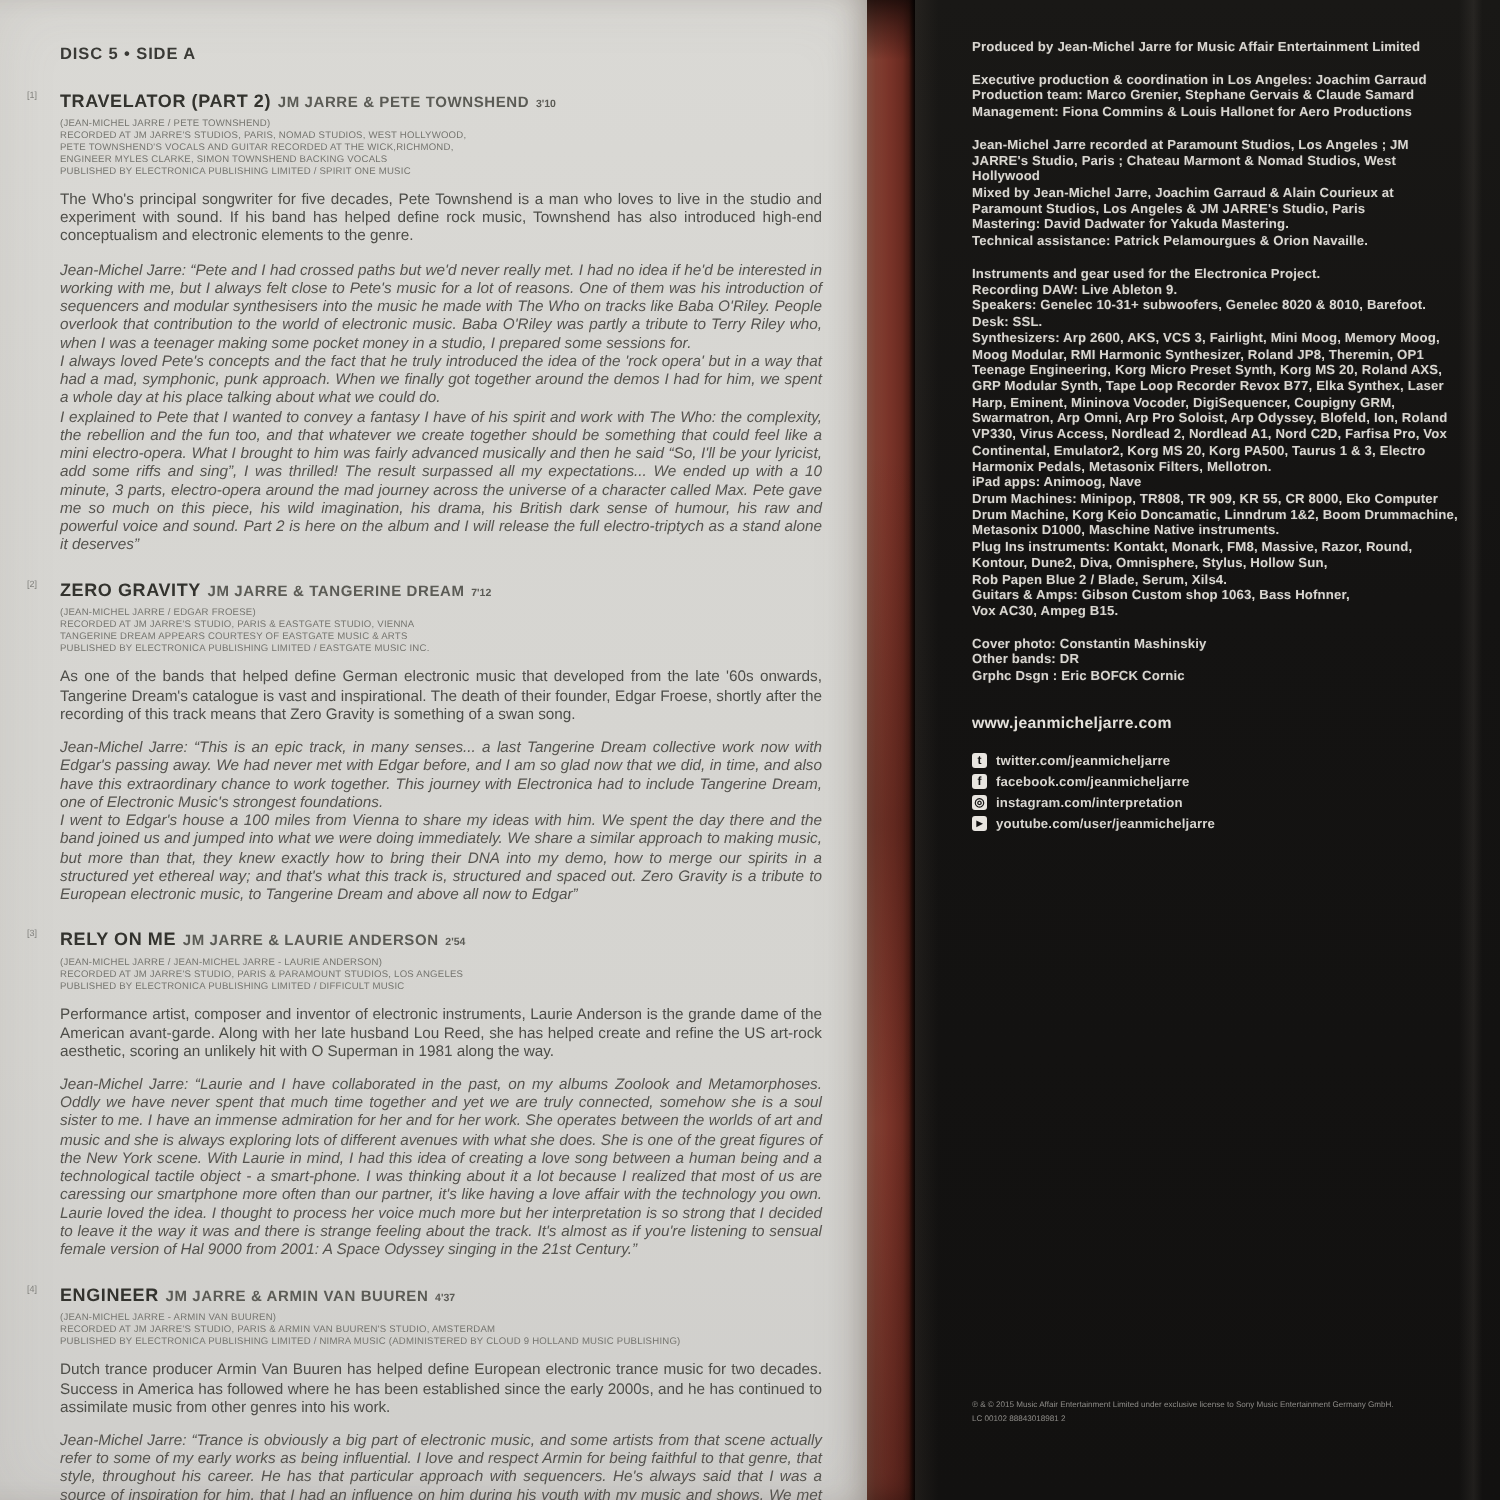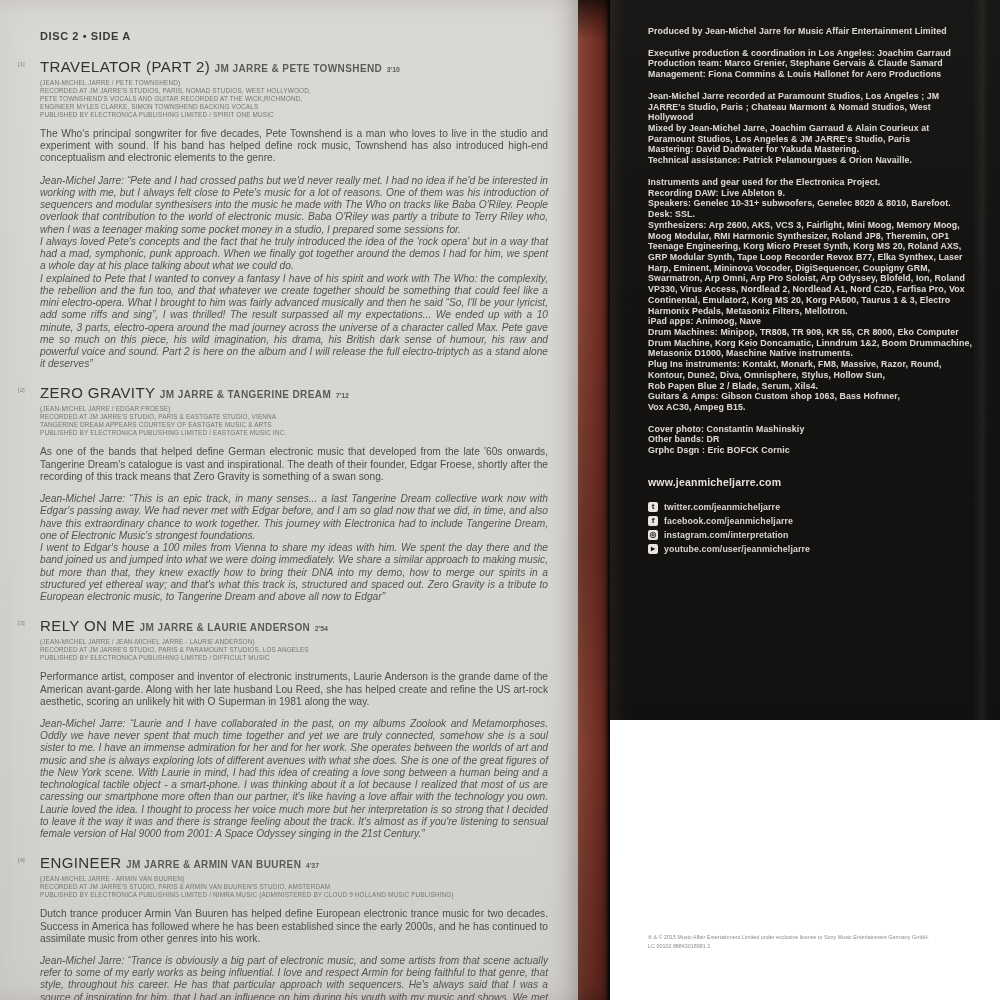--- a/index.html
+++ b/index.html
@@ -11,21 +11,21 @@
     background:linear-gradient(180deg,#dad9d5 0%,#d7d6d2 30%,#d5d4d0 70%,#cfcecb 100%);
     box-shadow:inset -14px 0 22px -12px rgba(60,40,30,.35), inset 0 0 40px rgba(120,115,105,.12);}
   #left-inner{position:absolute;left:40px;top:30px;width:508px;}
 
   .disc-header{font-size:11px;font-weight:bold;letter-spacing:.6px;color:#3a3a36;margin:0 0 16px 0;}
 
   .track{margin-bottom:14px;}
   .track-head{position:relative;margin-bottom:3px;}
   .track-num{position:absolute;left:-22px;top:3px;font-size:6px;color:#82827e;}
   .t-line{margin:0;}
-  .t-title{font-size:15px;font-weight:normal;letter-spacing:.4px;color:#33332e;text-align:right;}
+  .t-title{font-size:12px;font-weight:bold;letter-spacing:.4px;color:#33332e;text-align:right;}
   .t-artists{font-size:10px;font-weight:bold;letter-spacing:.4px;color:#5b5b55;}
   .t-dur{font-size:7px;font-weight:bold;color:#5b5b55;}
 
   .track-credits{font-size:6.4px;line-height:1.25;letter-spacing:.15px;color:#75756f;
     white-space:pre-line;margin:0 0 9px 0;}
 
   .intro,.quote{font-size:10.2px;line-height:1.2;text-align:justify;margin:0 0 10px 0;
     white-space:pre-line;}
   .intro{color:#4d4d48;}
   .quote{color:#55534e;font-style:italic;margin-bottom:0;}
@@ -34,21 +34,21 @@
   #red-strip{position:absolute;left:578px;top:0;width:32px;height:1000px;
     background:
       linear-gradient(180deg,rgba(20,10,8,.75) 0%,rgba(20,10,8,0) 4%,
         rgba(0,0,0,0) 30%,rgba(40,15,10,.25) 55%,rgba(0,0,0,0) 75%,rgba(30,10,8,.3) 100%),
       linear-gradient(90deg,#9a5a49 0%,#8a4436 18%,#7c352a 45%,#6d2c22 75%,#3a160f 100%);
     box-shadow:inset 0 0 18px rgba(0,0,0,.35);}
   #red-strip:after{content:"";position:absolute;right:0;top:0;width:4px;height:100%;
     background:linear-gradient(90deg,rgba(0,0,0,0),rgba(0,0,0,.8));}
 
   
-  #black-panel{position:absolute;left:610px;top:0;width:390px;height:720px;
+  #black-panel{position:absolute;left:610px;top:0;width:390px;height:1000px;
     background:
       linear-gradient(90deg,rgba(90,80,70,.18) 0%,rgba(0,0,0,0) 4%,rgba(0,0,0,0) 93%,
         rgba(160,150,140,.10) 95.5%,rgba(0,0,0,0) 97%),
       linear-gradient(180deg,#191816 0%,#141312 40%,#121110 100%);}
   #black-inner{position:absolute;left:38px;top:26px;width:330px;}
 
   .cblock{font-size:8.8px;font-weight:bold;line-height:1.22;letter-spacing:.1px;
     color:#d9d6d0;white-space:pre-line;margin:0 0 11px 0;
     text-shadow:0 0 1px rgba(255,255,255,.15);}
 
@@ -62,21 +62,21 @@
   .legal{position:absolute;left:38px;top:928px;width:340px;font-size:5.4px;line-height:1.5;
     color:#8e8c88;white-space:pre-line;}
 </style>
 </head>
 <body>
 
 <div id="stage">
 
   <div id="left-page">
     <div id="left-inner">
-      <h1 class="disc-header">DISC 2 • SIDE A</h1>
+      <h1 class="disc-header">DISC 5 • SIDE A</h1>
 
       <section class="track">
         <div class="track-head">
           <span class="track-num">[1]</span>
           <p class="t-line">
             <span class="t-title">TRAVELATOR (PART 2)</span>
             <span class="t-artists">JM JARRE &amp; PETE TOWNSHEND</span>
             <span class="t-dur">3'10</span>
           </p>
         </div>

